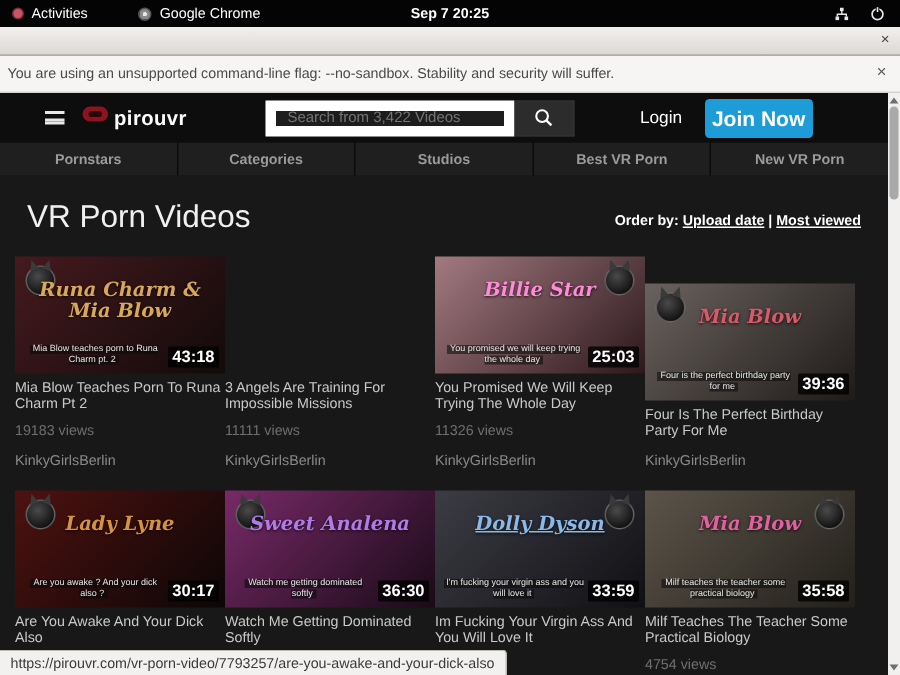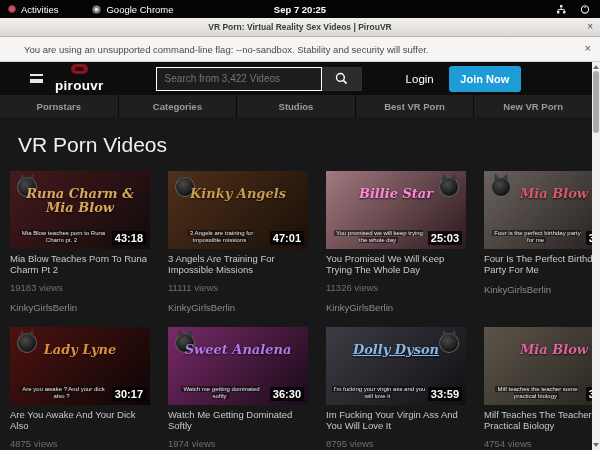--- a/index.html
+++ b/index.html
@@ -16,60 +16,60 @@
   .sys-right { margin-left:auto; display:flex; align-items:center; gap:14px; padding-right:10px; z-index:2; }
   .sys-right svg { display:block; }
 
   
   .titlebar { position:absolute; top:18px; left:0; width:600px; height:19px; background:linear-gradient(#f2f0ee,#dcd9d5); border-bottom:1px solid #b9b5b0; display:flex; align-items:center; justify-content:center; }
   .titlebar .wtitle { font-size:8.5px; font-weight:bold; color:#3c3c3c; }
   .titlebar .wclose { position:absolute; right:7px; top:3px; font-size:10px; color:#444; cursor:pointer; line-height:12px; }
 
   
   .warnbar { position:absolute; top:37px; left:0; width:600px; height:25px; background:#f6f5f3; border-bottom:1px solid #d6d3cf; display:flex; align-items:center; }
-  .warnbar .wtext { font-size:9.5px; color:#4a4a4a; padding-left:24px; }
+  .warnbar .wtext { font-size:9.5px; color:#4a4a4a; padding-left:5px; }
   .warnbar .wclose { position:absolute; right:9px; top:5px; font-size:11px; color:#555; cursor:pointer; }
 
   
   .viewport { position:absolute; top:62px; left:0; width:592px; height:388px; background:#181818; overflow:hidden; }
 
   
   .scrollbar { position:absolute; top:62px; right:0; width:8px; height:388px; background:#f1f0ee; }
   .sb-arrow { position:absolute; left:1px; width:0; height:0; border-left:3px solid transparent; border-right:3px solid transparent; }
   .sb-up { top:3px; border-bottom:4px solid #6f6f6f; }
   .sb-down { bottom:3px; border-top:4px solid #6f6f6f; }
   .sb-thumb { position:absolute; top:9px; left:1px; width:6px; height:62px; background:#a9a9a9; border-radius:3px; }
 
   
   .site-header { position:relative; height:33px; background:#0d0d0d; display:flex; align-items:center; }
   .burger { margin-left:30px; width:13px; height:9px; border-top:2px solid #e8e8e8; border-bottom:2px solid #e8e8e8; position:relative; cursor:pointer; }
   .burger::after { content:""; position:absolute; left:0; top:2.5px; width:13px; height:2px; background:#e8e8e8; }
-  .logo { display:flex; align-items:center; gap:4px; margin-left:12px; cursor:pointer;flex-direction:column; }
+  .logo { display:flex; gap:4px; margin-left:12px; cursor:pointer; }
   .goggles { width:17px; height:10px; border-radius:5px; background:#8c1420; position:relative; }
   .goggles::after { content:""; position:absolute; left:4px; top:3px; width:9px; height:4px; border-radius:2px; background:#2a060a; }
   .logo-text { color:#fff; font-weight:bold; font-size:13.5px; letter-spacing:0.3px; }
   .search-wrap { display:flex; margin-left:52px; }
-  .search-input { width:166px; height:24px; background:#1d1d1d; border:1px solid #ffffff; color:#9a9a9a; font-size:10px; padding:0 8px; outline:none; }
+  .search-input { width:166px; height:24px; background:#1d1d1d; border:7px solid #ffffff; color:#9a9a9a; font-size:10px; padding:0 8px; outline:none; }
   .search-btn { width:40px; height:24px; background:#2c2c2c; border:1px solid #303030; border-left:none; display:flex; align-items:center; justify-content:center; cursor:pointer; }
   .login { margin-left:44px; color:#fff; font-size:11.5px; cursor:pointer; }
-  .join-btn { margin-left:15px; width:72px; height:26px; background:#1e9cd8; color:#fff; border:none; border-radius:3px; font-size:11px; font-weight:bold; cursor:pointer; font-family:"Liberation Sans",sans-serif; }
+  .join-btn { margin-left:15px; width:72px; height:26px; background:#1e9cd8; color:#fff; border:none; border-radius:3px; font-size:14px; font-weight:bold; cursor:pointer; font-family:"Liberation Sans",sans-serif; }
 
   
   .nav { height:22px; display:flex; background:#0d0d0d; }
   .nav-item { flex:1; background:#1f1f1f; border-right:1px solid #0a0a0a; color:#9b9b9b; font-size:9.5px; font-weight:bold; display:flex; align-items:center; justify-content:center; cursor:pointer; }
   .nav-item:last-child { border-right:none; }
 
   
   .page-head { display:flex; align-items:flex-end; justify-content:space-between; padding:16px 18px 0 18px; }
   .page-title { color:#f0f0f0; font-size:21px; font-weight:400; }
   .orderby { font-size:9.5px; color:#fff; font-weight:bold; padding-bottom:4px; }
   .orderby a { color:#fff; text-decoration:underline; cursor:pointer; }
 
   
-  .grid { display:flex; gap:18px; padding:0 10px; margin-top:14px; }
+  .grid { display:flex; gap:0; padding:0 10px; margin-top:14px;align-items:flex-end; }
   .card { width:140px; }
   .thumb { position:relative; width:140px; height:78px; overflow:hidden; cursor:pointer; background:#222; }
   .catlogo { position:absolute; top:6px; width:20px; height:20px; border-radius:50%; background:radial-gradient(circle at 40% 35%, #4a4a4a, #111 75%); border:1px solid rgba(160,160,160,0.5); }
   .catlogo::before, .catlogo::after { content:""; position:absolute; top:-5px; width:0; height:0; border-style:solid; }
   .catlogo::before { left:1px; border-width:0 3px 7px 3px; border-color:transparent transparent #3a3a3a transparent; transform:rotate(-18deg); }
   .catlogo::after { right:1px; border-width:0 3px 7px 3px; border-color:transparent transparent #3a3a3a transparent; transform:rotate(18deg); }
   .pos-left { left:7px; } .pos-right { right:7px; }
   .oname { position:absolute; top:16px; left:0; right:0; text-align:center; font-family:"DejaVu Serif",serif; font-style:italic; font-weight:bold; font-size:13px; line-height:14px; text-shadow:0 1px 2px rgba(0,0,0,0.8); padding:0 6px; }
   .ocap { position:absolute; bottom:5px; left:5px; right:40px; font-size:6px; line-height:7px; color:#e6e6e6; text-align:center; }
   .ocap span { background:rgba(10,10,10,0.55); padding:0 2px; }
@@ -112,21 +112,20 @@
           <svg width="10" height="10" viewBox="0 0 10 10">
             <circle cx="5" cy="5.5" r="3.6" fill="none" stroke="#e8e8e8" stroke-width="1.1"></circle>
             <line x1="5" y1="0.5" x2="5" y2="4" stroke="#040404" stroke-width="2.4"></line>
             <line x1="5" y1="0.8" x2="5" y2="4" stroke="#e8e8e8" stroke-width="1.1"></line>
           </svg>
         </span>
     </div>
   </div>
 
   <div class="titlebar">
-    <span class="wtitle">VR Porn: Virtual Reality Sex Videos | PirouVR</span>
     <span class="wclose">×</span>
   </div>
 
   <div class="warnbar">
     <span class="wtext">You are using an unsupported command-line flag: --no-sandbox. Stability and security will suffer.</span>
     <span class="wclose">×</span>
   </div>
 
   <div class="viewport">
 
@@ -152,41 +151,41 @@
     <div class="nav">
       <div class="nav-item">Pornstars</div>
       <div class="nav-item">Categories</div>
       <div class="nav-item">Studios</div>
       <div class="nav-item">Best VR Porn</div>
       <div class="nav-item">New VR Porn</div>
     </div>
 
     <div class="page-head">
       <div class="page-title">VR Porn Videos</div>
+      <div class="orderby">
+        <span>Order by:</span>
+        <a>Upload date</a>
+        <span>|</span>
+        <a>Most viewed</a>
+      </div>
     </div>
 
     <div class="grid">
       <div class="card">
         <div class="thumb" style="background: linear-gradient(135deg, rgb(69, 26, 30), rgb(18, 10, 10));">
           <span class="catlogo pos-left"></span>
           <div class="oname" style="color: rgb(216, 168, 90);">Runa Charm &amp; Mia Blow</div>
           <div class="ocap"><span>Mia Blow teaches porn to Runa Charm pt. 2</span></div>
           <span class="dur">43:18</span>
         </div>
         <div class="vtitle">Mia Blow Teaches Porn To Runa Charm Pt 2</div>
         <div class="views">19183 views</div>
         <div class="studio">KinkyGirlsBerlin</div>
       </div>
       <div class="card">
-        <div class="thumb" style="background: linear-gradient(135deg, rgb(79, 48, 26), rgb(26, 15, 8));">
-          <span class="catlogo pos-left"></span>
-          <div class="oname" style="color: rgb(200, 154, 80);">Kinky Angels</div>
-          <div class="ocap"><span>3 Angels are training for impossible missions</span></div>
-          <span class="dur">47:01</span>
-        </div>
         <div class="vtitle">3 Angels Are Training For Impossible Missions</div>
         <div class="views">11111 views</div>
         <div class="studio">KinkyGirlsBerlin</div>
       </div>
       <div class="card">
         <div class="thumb" style="background: linear-gradient(135deg, rgb(162, 122, 128), rgb(44, 24, 28));">
           <span class="catlogo pos-right"></span>
           <div class="oname" style="color: rgb(255, 138, 216);">Billie Star</div>
           <div class="ocap"><span>You promised we will keep trying the whole day</span></div>
           <span class="dur">25:03</span>
@@ -243,20 +242,23 @@
           <span class="catlogo pos-right"></span>
           <div class="oname" style="color: rgb(224, 96, 160);">Mia Blow</div>
           <div class="ocap"><span>Milf teaches the teacher some practical biology</span></div>
           <span class="dur">35:58</span>
         </div>
         <div class="vtitle">Milf Teaches The Teacher Some Practical Biology</div>
         <div class="views">4754 views</div>
       </div>
     </div>
 
+    <div class="statusbar">
+      <span class="url">https://pirouvr.com/vr-porn-video/7793257/are-you-awake-and-your-dick-also</span>
+    </div>
   </div>
 
   <div class="scrollbar">
     <div class="sb-arrow sb-up"></div>
     <div class="sb-thumb"></div>
     <div class="sb-arrow sb-down"></div>
   </div>
 
 </div>
 

